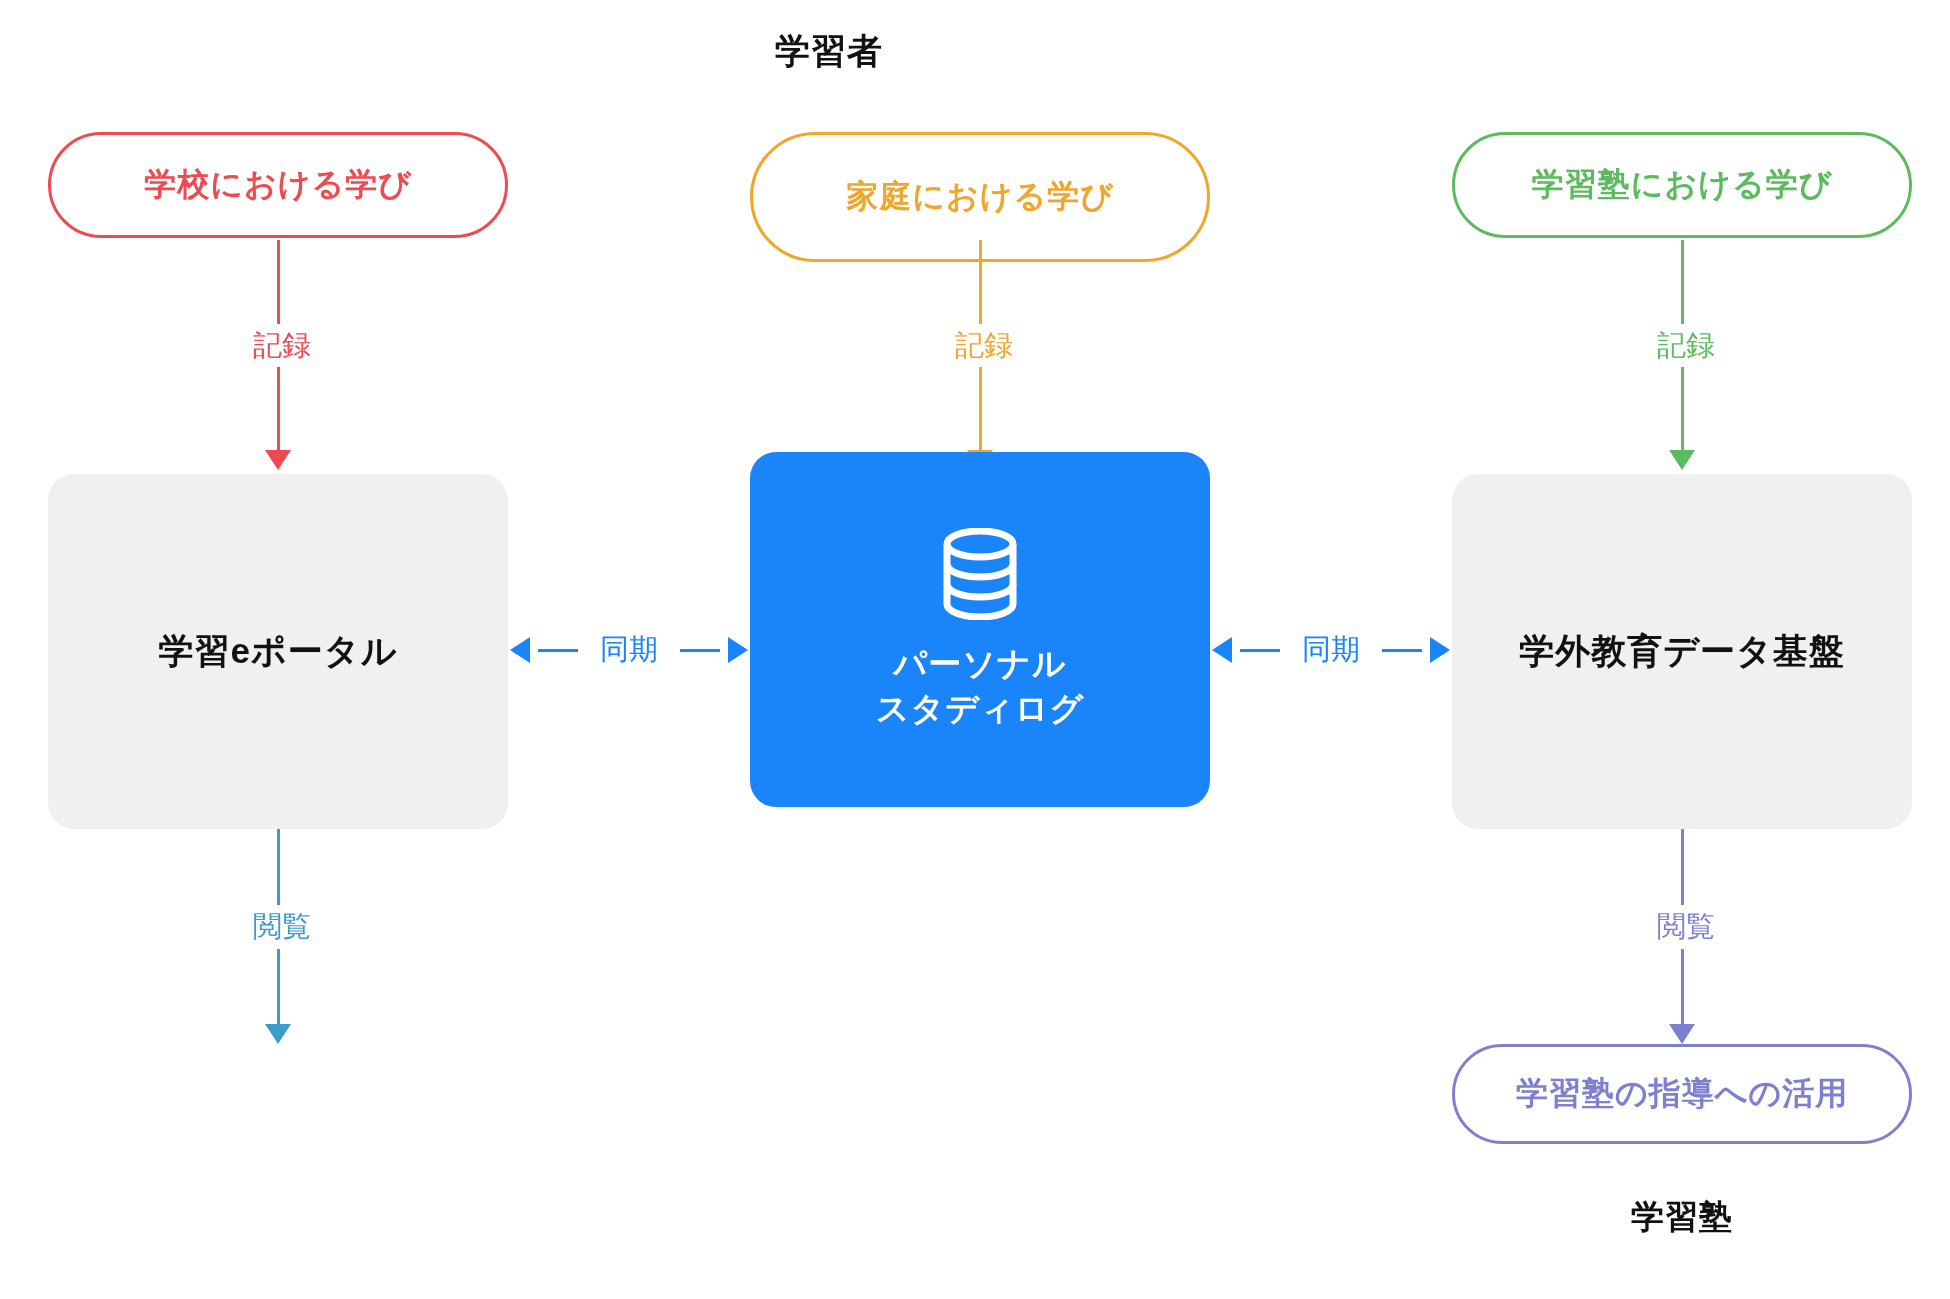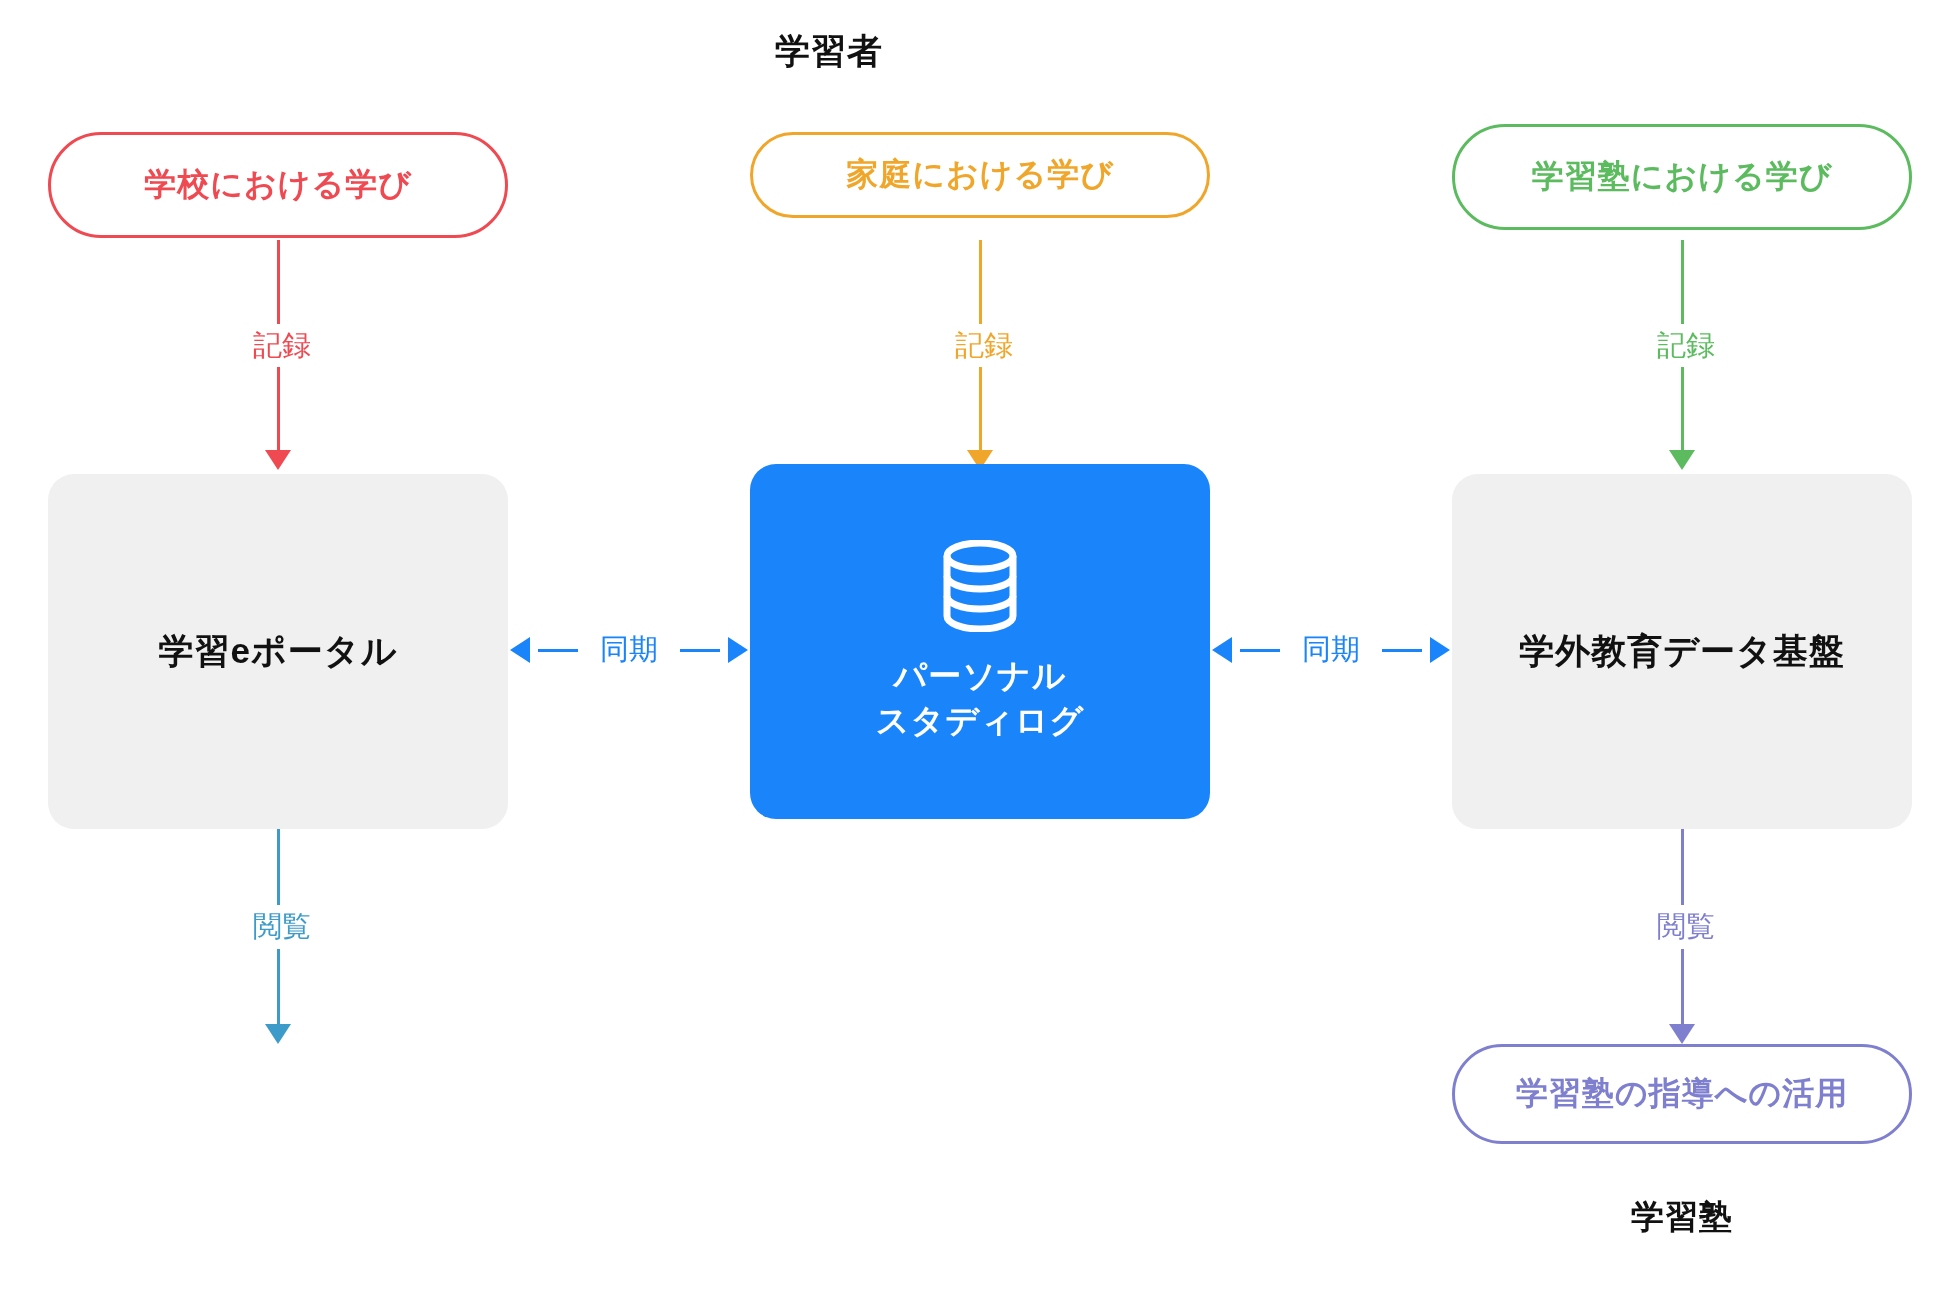--- a/index.html
+++ b/index.html
@@ -170,32 +170,32 @@
 
   <div class="abs vconn" style="left:183px; top:829px; height:215px;">
     <div class="stem" style="background:#3d9bc9;"></div>
     <div class="edge-label" style="color:#3d9bc9;">閲覧</div>
     <div class="stem" style="background:#3d9bc9;"></div>
     <div class="arrowhead" style="border-top-color:#3d9bc9;"></div>
   </div>
 
 
 
-  <div class="abs pill" style="left:750px; top:132px; width:460px; height:86px; border-color:#f0a62a; color:#f0a62a;">
+  <div class="abs pill" style="left:750px; top:132px; width:460px; height:130px; border-color:#f0a62a; color:#f0a62a;">
     <span>家庭における学び</span>
   </div>
 
   <div class="abs vconn" style="left:885px; top:240px; height:230px;">
     <div class="stem" style="background:#f0a62a;"></div>
     <div class="edge-label" style="color:#f0a62a;">記録</div>
     <div class="stem" style="background:#f0a62a;"></div>
     <div class="arrowhead" style="border-top-color:#f0a62a;"></div>
   </div>
 
-  <div class="abs card blue" style="left:750px; top:464px; width:460px; height:355px;">
+  <div class="abs card blue" style="left:750px; top:452px; width:460px; height:355px;">
     <span class="db-icon">
       <svg width="84" height="92" viewBox="0 0 84 92" aria-hidden="true">
         <ellipse cx="42" cy="16" rx="33" ry="13" fill="none" stroke="#ffffff" stroke-width="7"></ellipse>
         <path d="M9 16 V 76 A 33 13 0 0 0 75 76 V 16" fill="none" stroke="#ffffff" stroke-width="7"></path>
         <path d="M9 36 A 33 13 0 0 0 75 36" fill="none" stroke="#ffffff" stroke-width="7"></path>
         <path d="M9 56 A 33 13 0 0 0 75 56" fill="none" stroke="#ffffff" stroke-width="7"></path>
       </svg>
     </span>
     <span class="node-label">パーソナル</span>
     <span class="node-label">スタディログ</span>
@@ -210,21 +210,21 @@
   </div>
 
   <div class="abs hconn" style="left:1212px; top:628px; width:238px; height:44px;">
     <div class="arrow-left" style="border-right-color:#1a85fb;"></div>
     <div class="bar" style="background:#1a85fb;"></div>
     <div class="edge-label" style="color:#1a85fb;">同期</div>
     <div class="bar" style="background:#1a85fb;"></div>
     <div class="arrow-right" style="border-left-color:#1a85fb;"></div>
   </div>
 
-  <div class="abs pill" style="left:1452px; top:124px; width:460px; height:106px; border-color:#5cbb5f; color:#5cbb5f;">
+  <div class="abs pill" style="left:1452px; top:132px; width:460px; height:106px; border-color:#5cbb5f; color:#5cbb5f;">
     <span>学習塾における学び</span>
   </div>
 
   <div class="abs vconn" style="left:1587px; top:240px; height:230px;">
     <div class="stem" style="background:#5cbb5f;"></div>
     <div class="edge-label" style="color:#5cbb5f;">記録</div>
     <div class="stem" style="background:#5cbb5f;"></div>
     <div class="arrowhead" style="border-top-color:#5cbb5f;"></div>
   </div>
 

